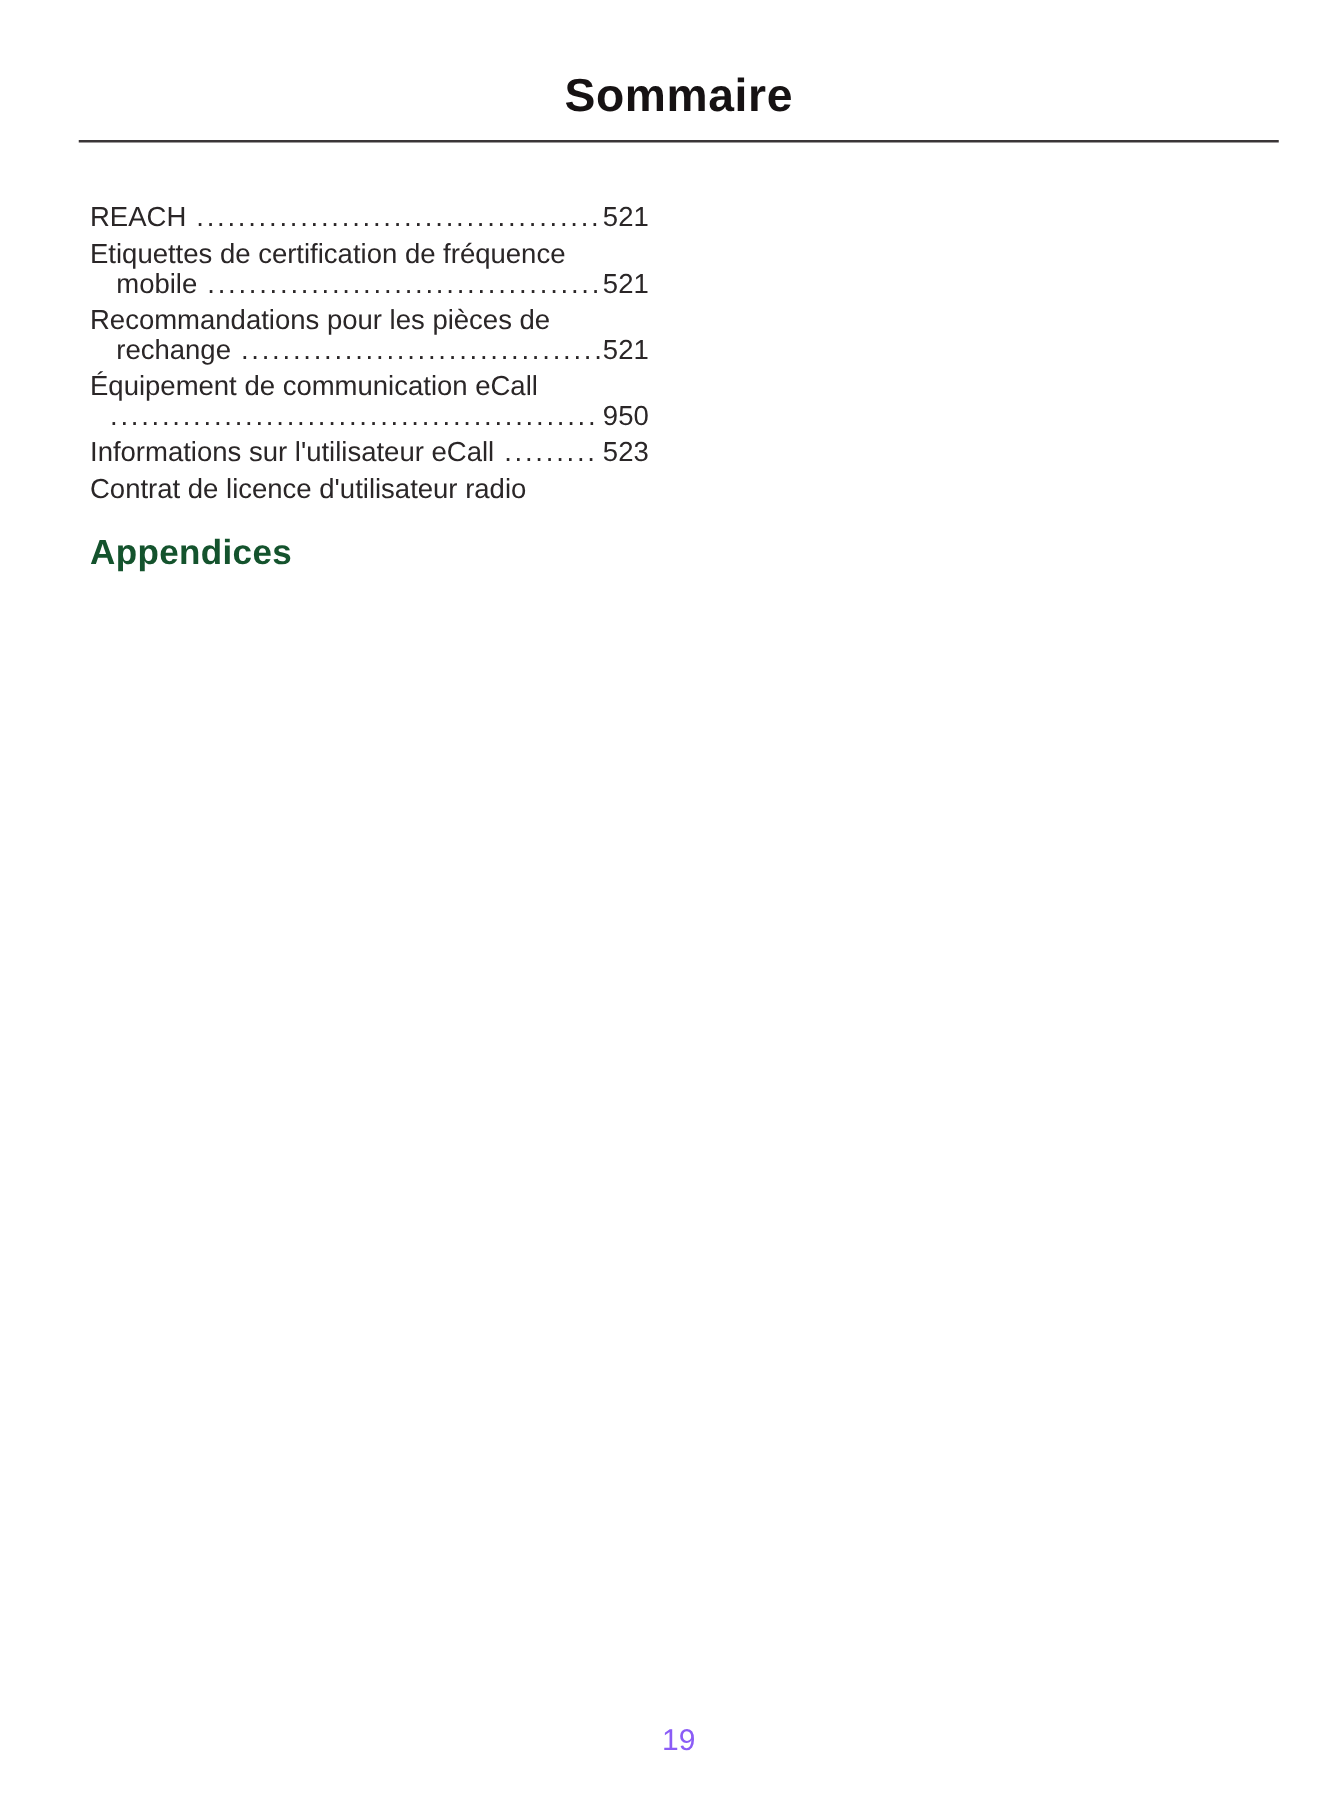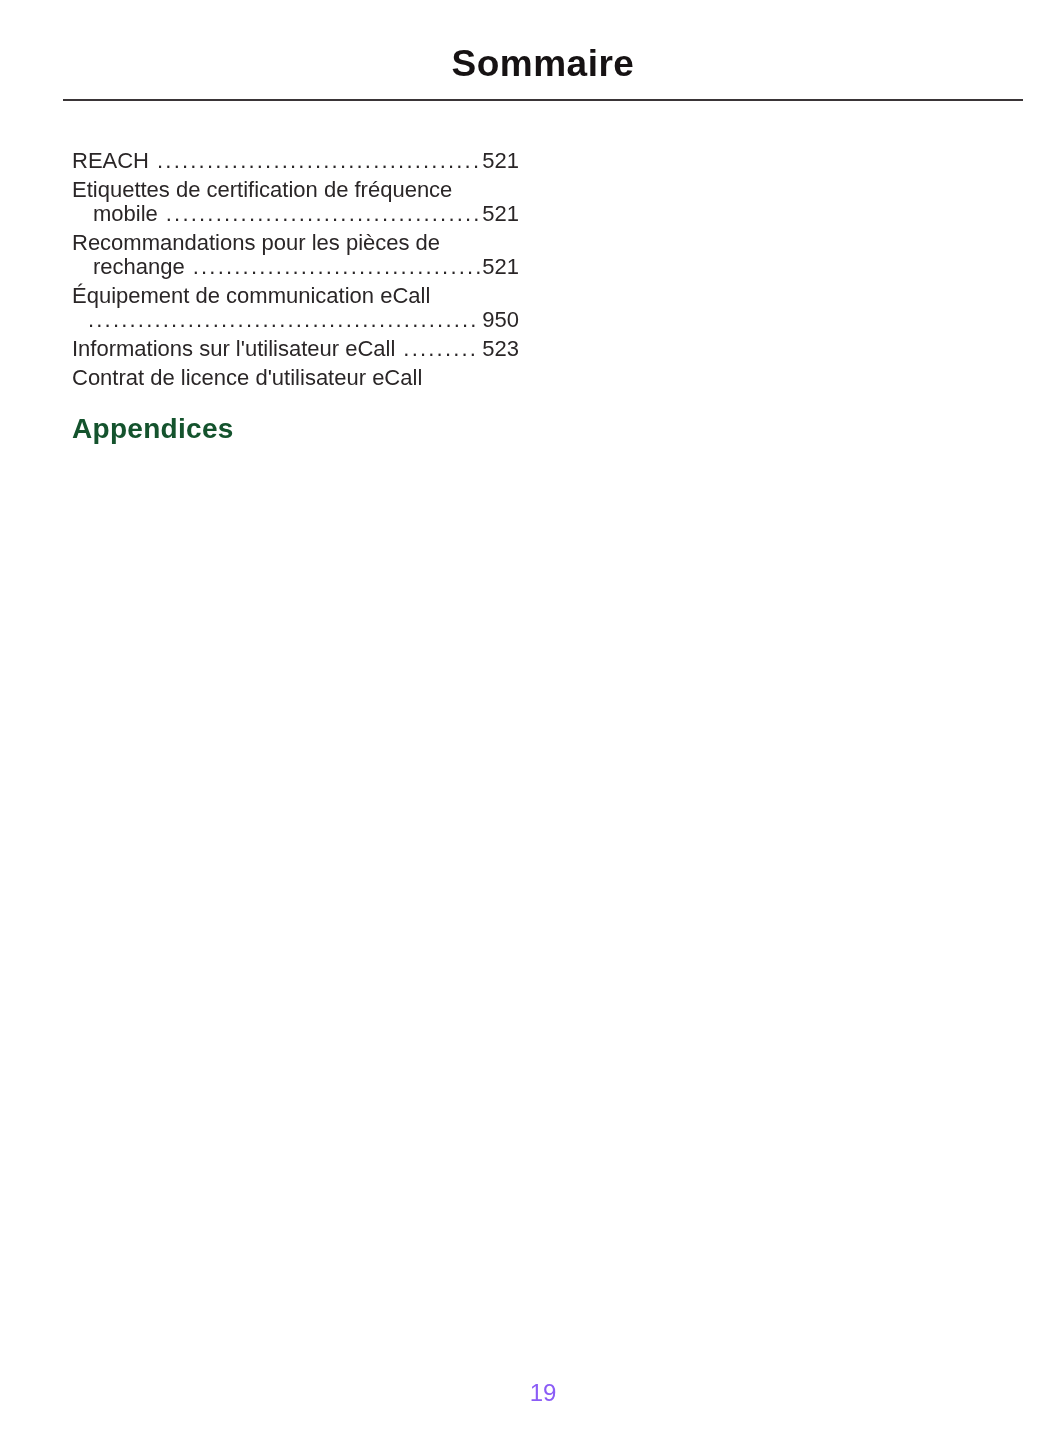--- a/index.html
+++ b/index.html
@@ -7,21 +7,21 @@
   .page {
     width: 1055px; height: 1448px;
     position: relative;
     background: #ffffff;
     font-family: "Liberation Sans", sans-serif;
     color: #2a2627;
     overflow: hidden;
   }
   .content { position: absolute; left: 63px; right: 32px; top: 0; bottom: 0; }
   .doc-title {
-    margin-top: 45px;
+    margin-top: 58px;
     text-align: center;
     font-size: 37px;
     font-weight: 900;
     letter-spacing: 0.5px;
     color: #161213;
     line-height: 1;
   }
   .rule { height: 2px; background: #3a3537; margin-top: 17px; }
   .toc {
     margin-top: 48px;
@@ -115,21 +115,21 @@
 
       <div class="toc-entry">
         <div class="toc-line">
           <span class="toc-label">Informations sur l'utilisateur eCall</span>
           <span class="leader"></span>
           <span class="toc-page">523</span>
         </div>
       </div>
 
       <div class="toc-entry">
-        <div class="toc-first-line">Contrat de licence d'utilisateur eCall</div>
+        <div class="toc-first-line">Contrat de licence d'utilisateur radio</div>
       </div>
 
       <div class="section-heading">Appendices</div>
 
 
     </div>
 
     <div class="folio">19</div>
   </div>
 </div>

